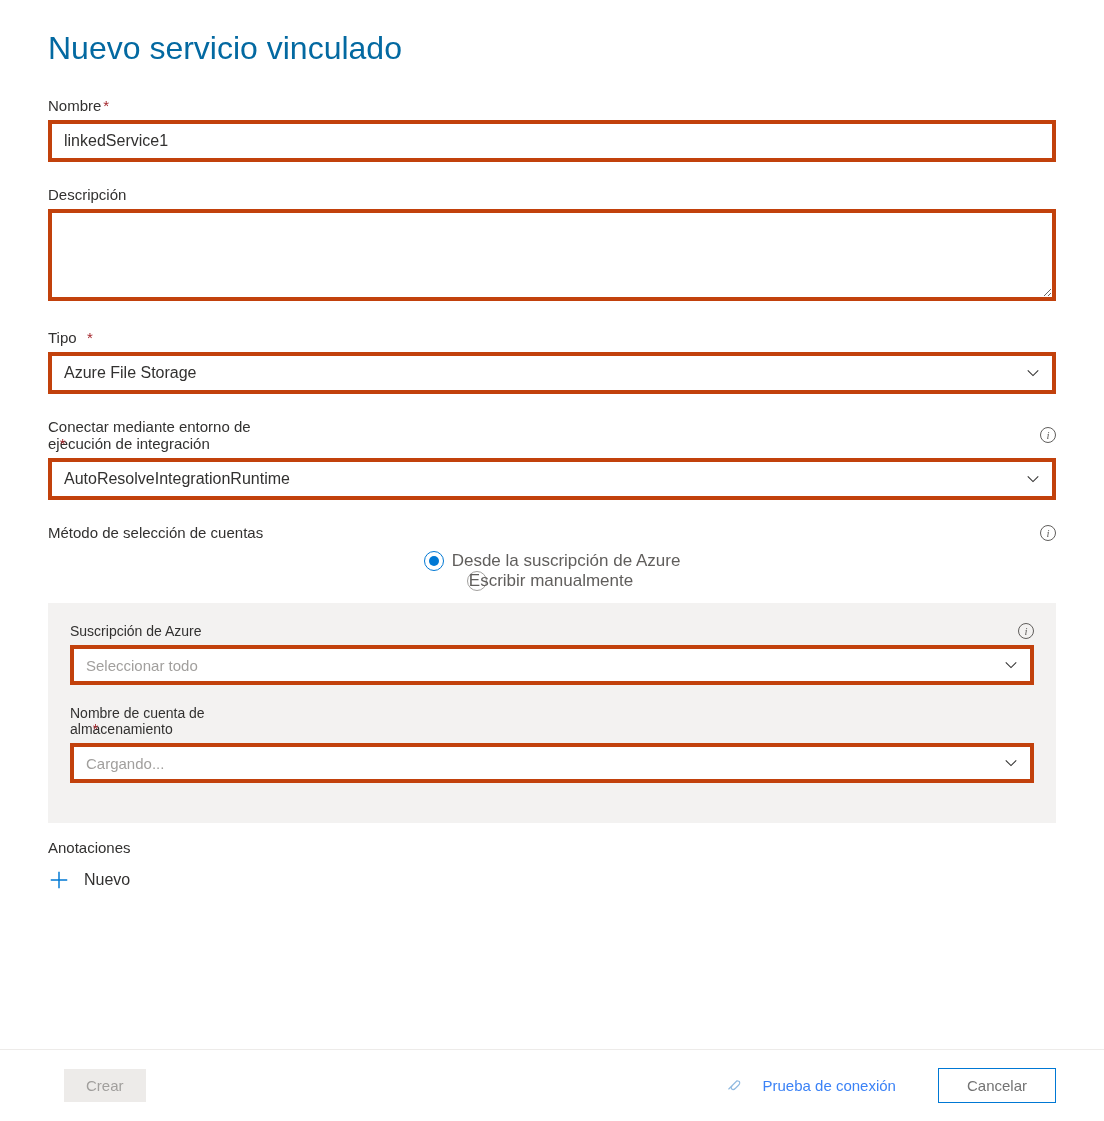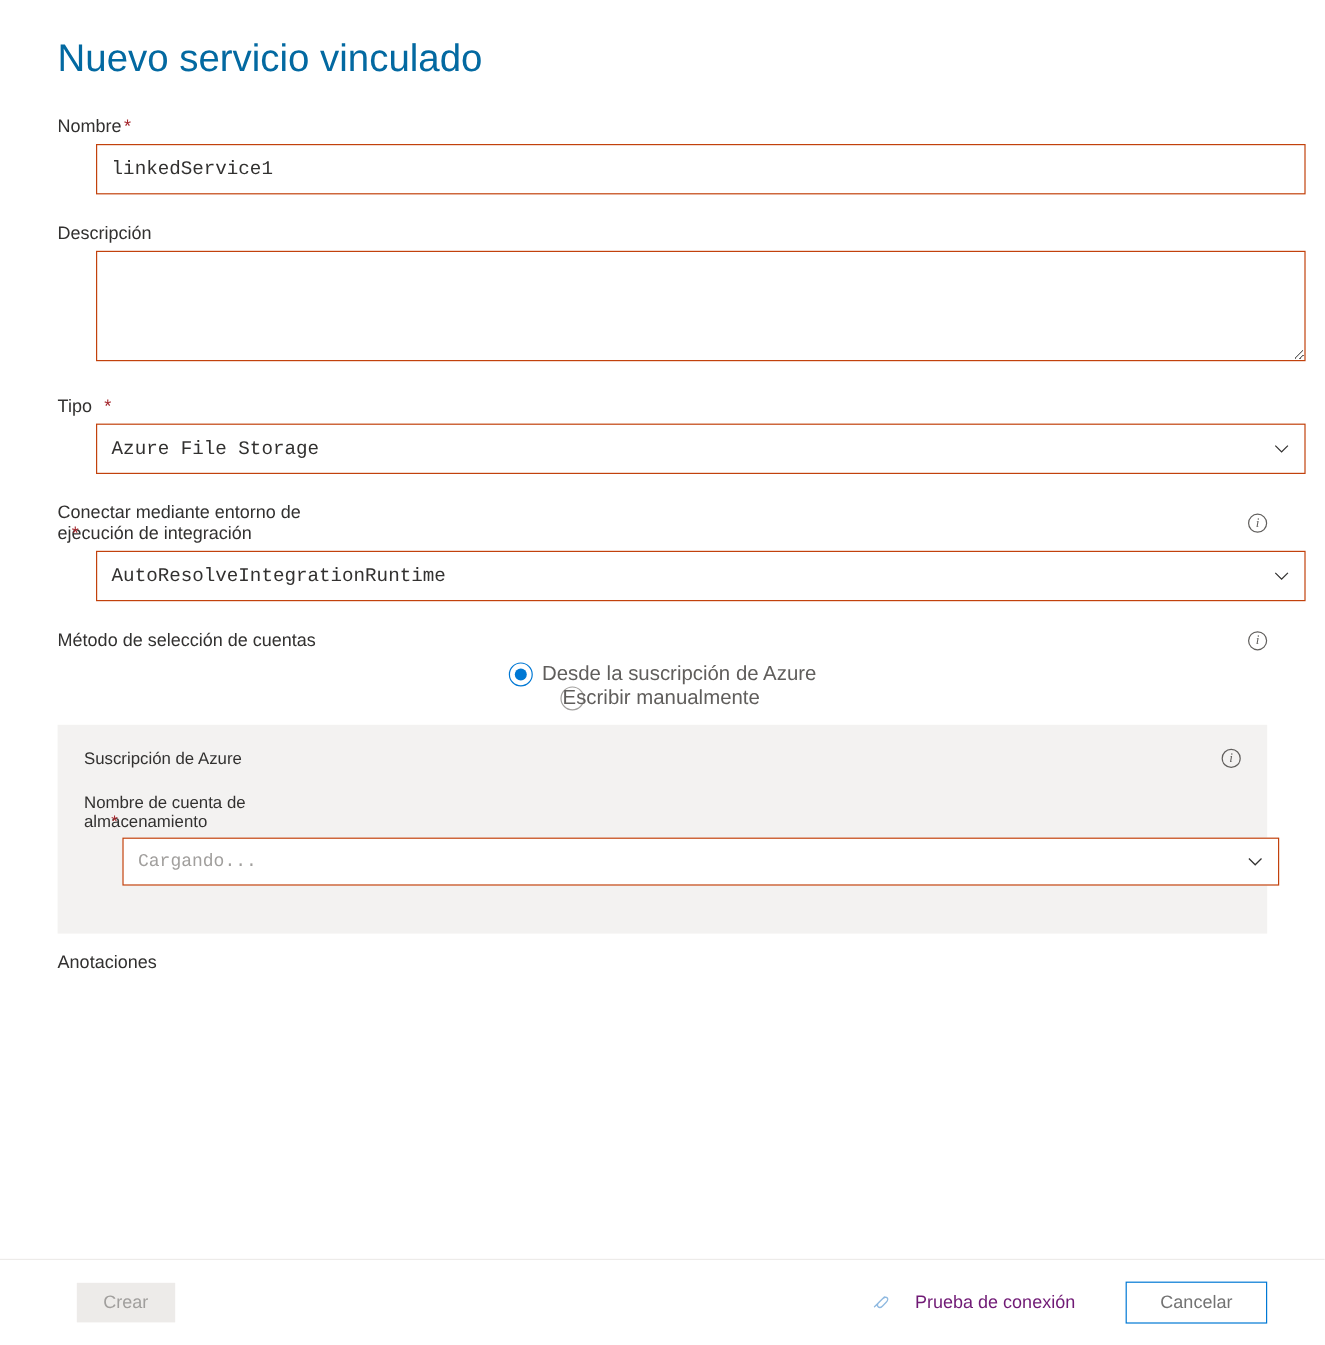--- a/index.html
+++ b/index.html
@@ -6,22 +6,22 @@
   html, body { margin: 0; padding: 0; font-family: "Segoe UI", -apple-system, sans-serif; color: #323130; background: #fff; }
   .page { width: 1104px; min-height: 1121px; position: relative; display: flex; flex-direction: column; }
   .content { padding: 24px 48px 0 48px; flex: 1; }
   h1.title { font-size: 32px; font-weight: 400; color: #0369a1; margin: 6px 0 30px 0; }
   .field { margin-bottom: 24px; }
   .label-row { display: flex; align-items: center; justify-content: space-between; margin-bottom: 6px; }
   .label { font-size: 15px; color: #323130; }
   .req { color: #a4262c; margin-left: 2px; }
   .info-icon { width: 16px; height: 16px; border: 1px solid #605e5c; border-radius: 50%; display: inline-flex; align-items: center; justify-content: center; font-size: 11px; color: #605e5c; font-style: italic; font-family: Georgia, serif; cursor: default; }
   input.text-input, .select-box, textarea.text-area {
-    width: 100%; border: 1px solid #c2410c; font-size: 16px; font-family: Liberation Mono, monospace;
-    padding: 8px 12px; background: #fff; color: #323130; outline: none; margin-left: 32px;
+    width: 100%; border: 4px solid #c2410c; font-size: 16px; font-family: Liberation Sans, sans-serif;
+    padding: 8px 12px; background: #fff; color: #323130; outline: none;
   }
   input.text-input { height: 42px; }
   textarea.text-area { height: 92px; resize: both; }
   .select-box {
     height: 42px; display: flex; align-items: center; justify-content: space-between;
     cursor: pointer; user-select: none;
   }
   .select-box .placeholder { color: #a19f9d; }
   .chevron { flex-shrink: 0; }
   .chevron svg { width: 14px; height: 14px; display: block; }
@@ -38,21 +38,21 @@
   .add-row { display: flex; align-items: center; gap: 14px; margin-top: 12px; cursor: pointer; }
   .plus-icon svg { width: 22px; height: 22px; display: block; }
   .footer {
     border-top: 1px solid #edebe9; padding: 18px 48px; display: flex; align-items: center;
     justify-content: space-between; margin-top: 20px;
   }
   .footer-left { display: flex; gap: 12px; padding-left: 16px; }
   .footer-right { display: flex; gap: 20px; align-items: center; }
   .btn { font-size: 15px; padding: 8px 22px; border: none; cursor: pointer; font-family: inherit; }
   .btn-primary { background: #edebe9; color: #a19f9d; }
-  .btn-ghost { background: transparent; color: #701a75; display: flex; align-items: center; gap: 20px; }
+  .btn-ghost { background: transparent; color: #3b82f6; display: flex; align-items: center; gap: 20px; }
   .btn-outline { background: #fff; color: #737373; border: 1px solid #0078d4; padding: 8px 28px; }
   .plug-icon svg { width: 18px; height: 18px; display: block; }
 </style>
 </head>
 <body>
 
 <div class="page">
   <div class="content">
     <h1 class="title">Nuevo servicio vinculado</h1>
 
@@ -124,20 +124,28 @@
       </div>
     </div>
 
     <div class="sub-panel">
 
       <div class="field">
         <div class="label-row">
           <span class="label">Suscripción de Azure</span>
           <span class="info-icon">i</span>
         </div>
+        <div class="select-box">
+          <span class="placeholder">Seleccionar todo</span>
+          <span class="chevron">
+            <svg viewBox="0 0 16 16">
+                <path d="M2 5 L8 11 L14 5" stroke="#323130" stroke-width="1.2" fill="none"></path>
+              </svg>
+          </span>
+        </div>
       </div>
 
       <div class="field">
         <div class="label-row">
           <span class="label">
             <span>Nombre de cuenta de almacenamiento</span><span class="req" style="margin-left:-80px;position:relative;">*</span>
           </span>
         </div>
         <div class="select-box">
           <span class="placeholder">Cargando...</span>
@@ -148,20 +156,28 @@
           </span>
         </div>
       </div>
 
       <div class="field">
       </div>
     </div>
 
     <div class="field" style="margin-top:16px;">
       <span class="label">Anotaciones</span>
+      <div class="add-row">
+        <span class="plus-icon">
+          <svg viewBox="0 0 24 24">
+              <path d="M12 3 V21 M3 12 H21" stroke="#0078d4" stroke-width="1.6" fill="none"></path>
+            </svg>
+        </span>
+        <span style="font-size:16px;color:#323130;">Nuevo</span>
+      </div>
     </div>
   </div>
 
   <div class="footer">
     <div class="footer-left">
       <button class="btn btn-primary">Crear</button>
     </div>
     <div class="footer-right">
       <button class="btn btn-ghost">
         <span class="plug-icon">

